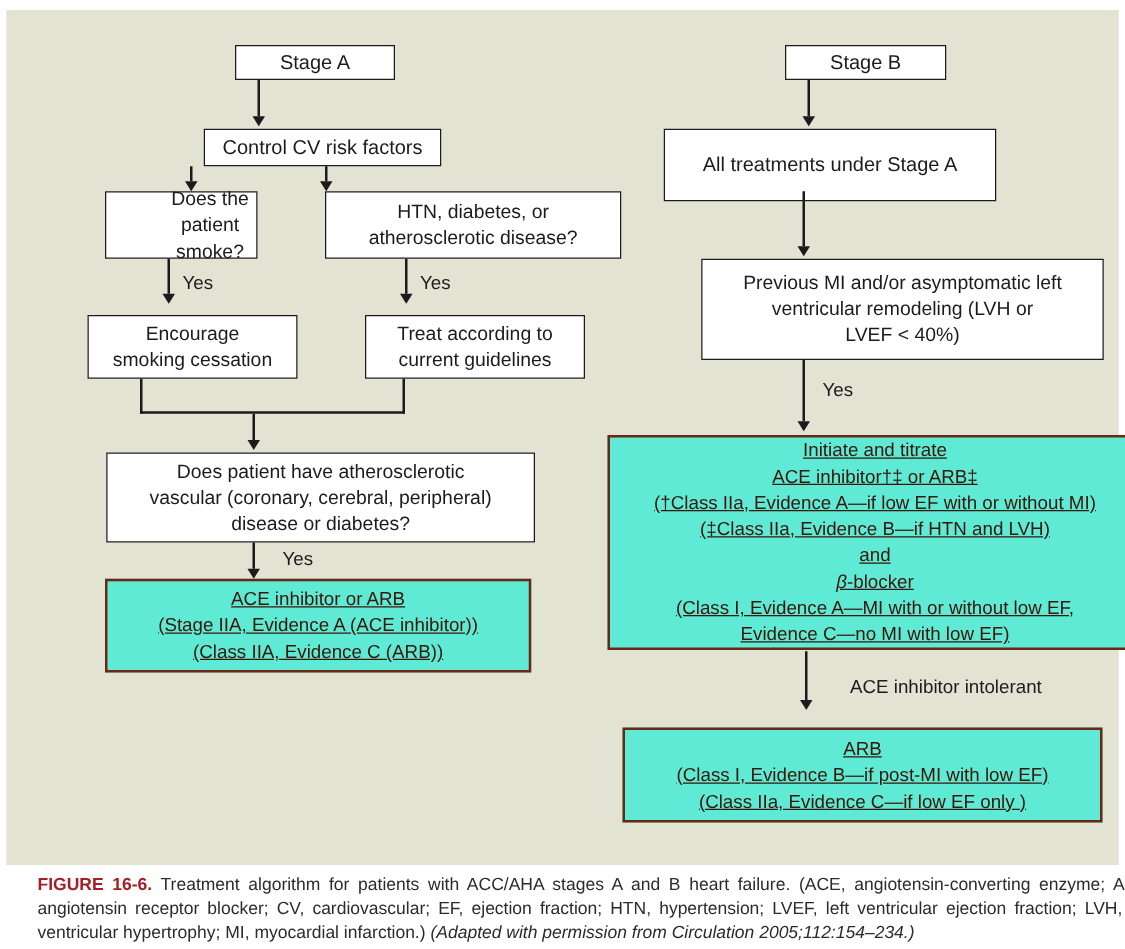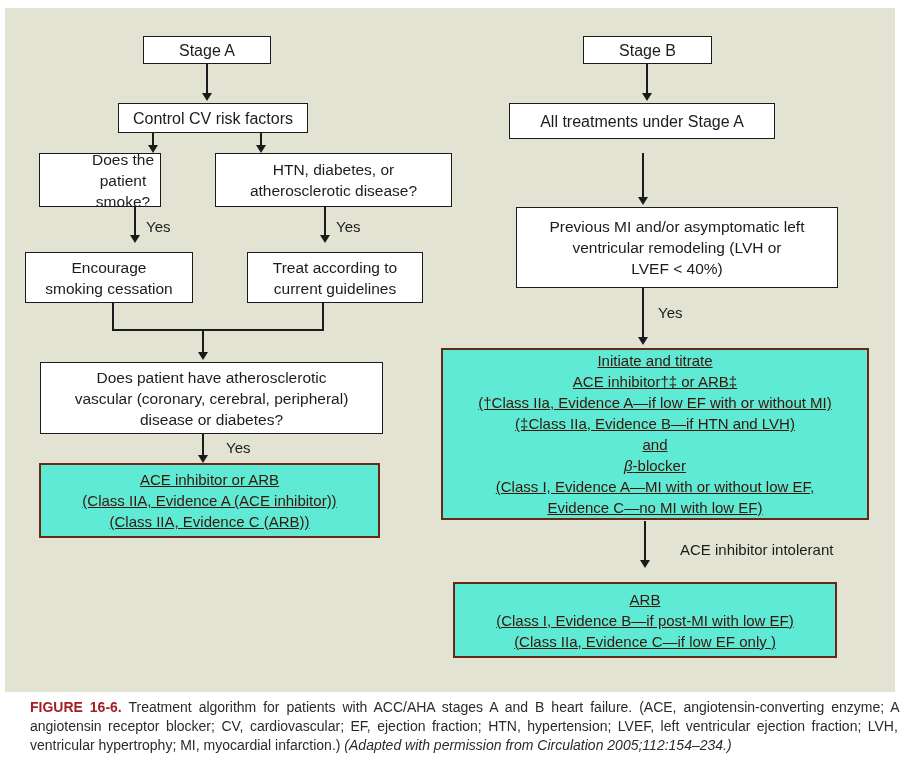--- a/index.html
+++ b/index.html
@@ -3,21 +3,21 @@
 <meta charset="utf-8">
 <style>
   * { margin:0; padding:0; box-sizing:border-box; }
   html,body { background:#ffffff; }
   body { font-family:"Liberation Sans","DejaVu Sans",sans-serif; }
   .page { position:relative; width:900px; height:759px; background:#ffffff; overflow:hidden; }
 
   .panel { position:absolute; left:5px; top:8px; width:890px; height:684px; background:#e2e3d3; }
 
   .box { position:absolute; display:flex; flex-direction:column; justify-content:center;
-         align-items:center; text-align:center; }
+         align-items:center; text-align:center;margin-left:45px; }
   .white { background:#ffffff; border:1.5px solid #1b1b1b; color:#1c1c1c; }
   .red   { background:#5eead4; border:2px solid #6b2711; color:#38170b;text-decoration:underline; }
   .fs16 { font-size:16px; line-height:21px; }
   .fs15 { font-size:15.5px; line-height:21px; }
   .rtext { font-size:15px; line-height:21px; }
   .beta { font-style:italic; }
 
   .varrow { position:absolute; width:2px; background:#1b1b1b; }
   .varrow::after { content:""; position:absolute; left:-4px; bottom:-8px;
                    border:5px solid transparent; border-top:8px solid #1b1b1b; border-bottom:0; }
@@ -85,31 +85,31 @@
       <div>Does patient have atherosclerotic</div>
       <div>vascular (coronary, cerebral, peripheral)</div>
       <div>disease or diabetes?</div>
     </div>
 
     <div class="varrow" style="left:197px;top:426px;height:21px;"></div>
     <div class="lbl" style="left:221px;top:431px;">Yes</div>
 
     <div class="box red rtext" style="left:34px;top:455px;width:341px;height:75px;">
       <div>ACE inhibitor or ARB</div>
-      <div>(Class IIA, Evidence A (ACE inhibitor))</div>
+      <div>(Stage IIA, Evidence A (ACE inhibitor))</div>
       <div>(Class IIA, Evidence C (ARB))</div>
     </div>
 
     <div class="box white fs16" style="left:578px;top:28px;width:129px;height:28px;">
       <div>Stage B</div>
     </div>
 
     <div class="varrow" style="left:641px;top:56px;height:29px;"></div>
 
-    <div class="box white fs16" style="left:504px;top:95px;width:266px;height:36px;">
+    <div class="box white fs16" style="left:481px;top:95px;width:266px;height:58px;">
       <div>All treatments under Stage A</div>
     </div>
 
     <div class="varrow" style="left:637px;top:145px;height:44px;"></div>
 
     <div class="box white fs15" style="left:511px;top:199px;width:322px;height:81px;">
       <div>Previous MI and/or asymptomatic left</div>
       <div>ventricular remodeling (LVH or</div>
       <div>LVEF &lt; 40%)</div>
     </div>

